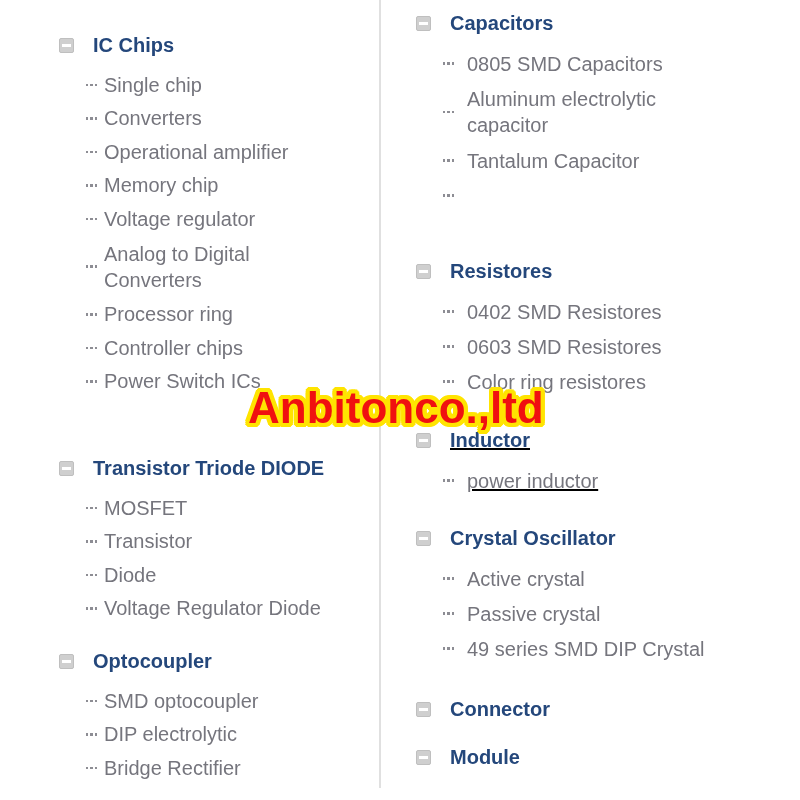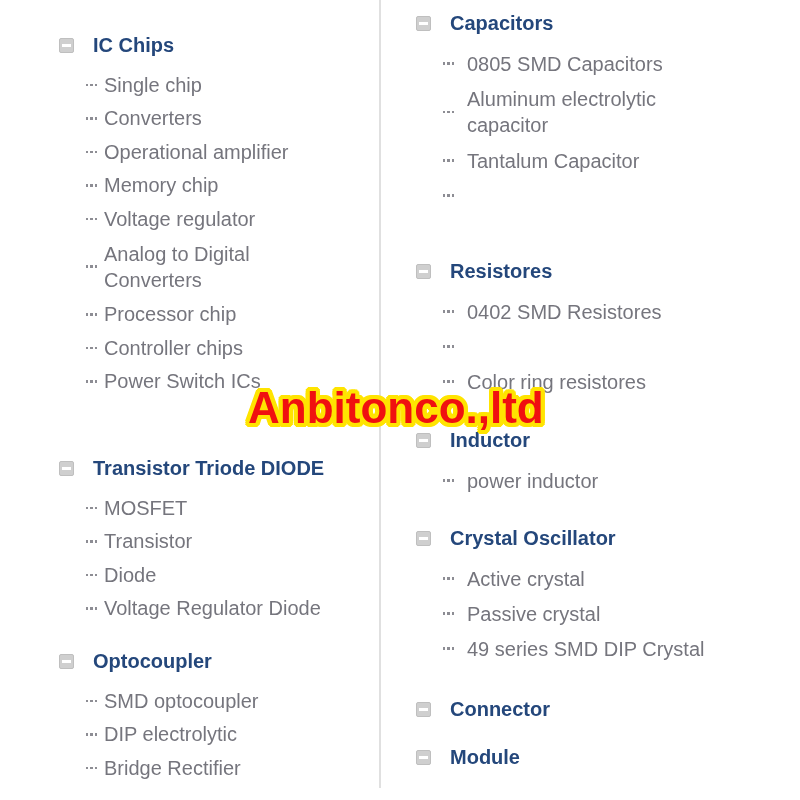--- a/index.html
+++ b/index.html
@@ -132,21 +132,21 @@
             </span>
             <span class="sub-label">Analog to Digital
 Converters</span>
           </div>
           <div class="sub-row">
             <span class="dots">
               <span class="dot"></span>
               <span class="dot"></span>
               <span class="dot"></span>
             </span>
-            <span class="sub-label">Processor chip</span>
+            <span class="sub-label">Processor ring</span>
           </div>
           <div class="sub-row">
             <span class="dots">
               <span class="dot"></span>
               <span class="dot"></span>
               <span class="dot"></span>
             </span>
             <span class="sub-label">Controller chips</span>
           </div>
           <div class="sub-row">
@@ -292,32 +292,33 @@
               <span class="dot"></span>
             </span>
             <span class="sub-label">0402 SMD Resistores</span>
           </div>
           <div class="sub-row">
             <span class="dots">
               <span class="dot"></span>
               <span class="dot"></span>
               <span class="dot"></span>
             </span>
+            <span class="sub-label">0603 SMD Resistores</span>
           </div>
           <div class="sub-row">
             <span class="dots">
               <span class="dot"></span>
               <span class="dot"></span>
               <span class="dot"></span>
             </span>
             <span class="sub-label">Color ring resistores</span>
           </div>
         </div>
       </div>
-      <div class="group col-right" style="left: 416px; top: 423px;">
+      <div class="group col-right" style="left: 416px; top: 423px; text-decoration: underline;">
         <div class="header-row">
           <span class="minus-box">
             <span class="minus-bar"></span>
           </span>
           <span class="header-label">Inductor</span>
         </div>
         <div class="items">
           <div class="sub-row">
             <span class="dots">
               <span class="dot"></span>

